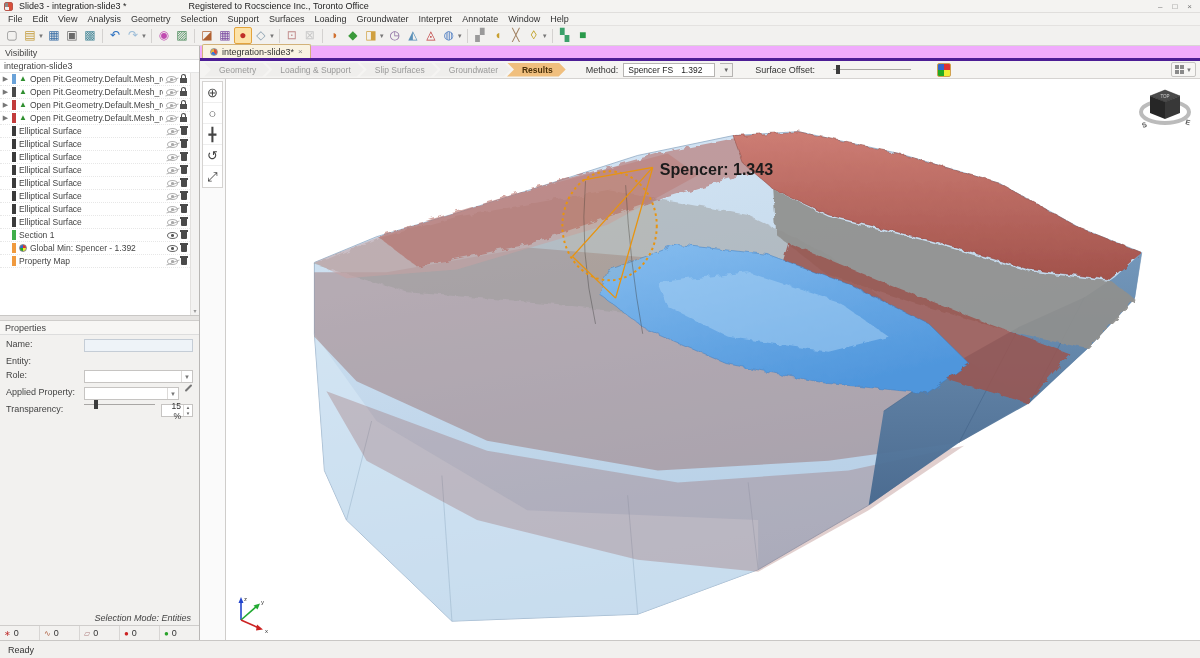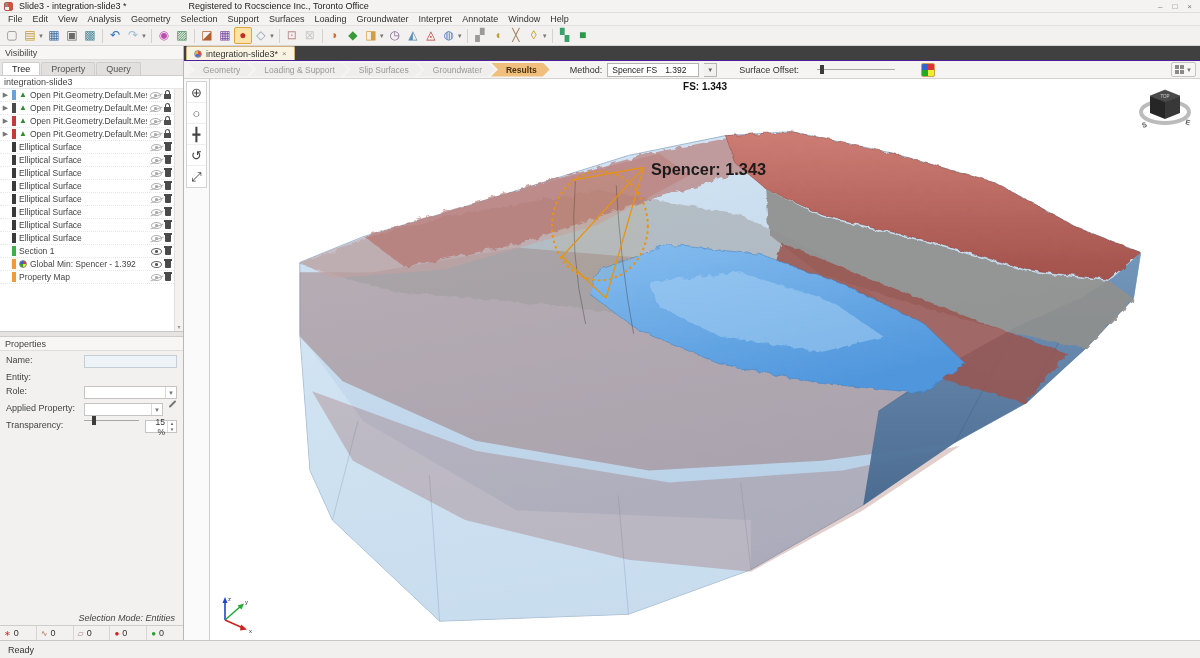--- a/index.html
+++ b/index.html
@@ -22,21 +22,21 @@
   .toolbar { height:20px; background:#f2f1ef; display:flex; align-items:center; padding:0 3px; border-bottom:1px solid #d8d6d4; }
   .tb-icon { width:18px; height:17px; display:flex; align-items:center; justify-content:center; font-size:12px; line-height:17px; border:1px solid transparent; border-radius:2px; position:relative; }
   .tb-icon.active { background:#fde3a8; border-color:#e3a33c; }
   .tb-dd { font-size:6px; color:#777; margin:0 1px 0 -1px; }
   .tb-sep { width:1px; height:14px; background:#d4d2d0; margin:0 3px; }
 
   
   .main { display:flex; height:594px; background:#f0efed; }
 
   
-  .leftpanel { width:184px; border-right:1px solid #b9b7b5; display:flex; flex-direction:column; background:#f2f1ef; }
+  .leftpanel { width:200px; border-right:1px solid #b9b7b5; display:flex; flex-direction:column; background:#f2f1ef; }
   .panel-header { height:14px; line-height:14px; padding:0 5px; background:#f7f6f4; border-bottom:1px solid #ddd; color:#444; }
   .vis-tabs { height:16px; display:flex; background:#e9e7e5; border-bottom:1px solid #cfcdcb; padding-left:2px; padding-top:2px; }
   .vis-tab { padding:0 9px; line-height:13px; font-size:9px; color:#555; border:1px solid #cfcdcb; border-bottom:none; background:#e2e0de; margin-right:1px; border-radius:2px 2px 0 0; }
   .vis-tab.active { background:#fff; color:#222; position:relative; top:0; }
   .tree-root { height:13px; line-height:13px; padding:0 4px; background:#fff; border-bottom:1px solid #e6e6e6; color:#444; }
   .tree-wrap { height:243px; background:#fff; border-bottom:1px solid #c9c7c5; display:flex; }
   .tree-list { flex:1; overflow:hidden; }
   .tree-row { height:13px; display:flex; align-items:center; gap:3px; padding:0 3px 0 2px; border-bottom:1px dotted #e7e7e7; background:#fff; }
   .tw-exp { width:7px; color:#777; font-size:7px; text-align:center; }
   .tw-chip { width:4px; height:10px; flex:none; }
@@ -69,21 +69,21 @@
 
   .left-spacer { flex:1; background:#f2f1ef; }
   .selmode { height:13px; line-height:13px; text-align:right; padding-right:8px; color:#444;font-style:italic; }
   .counters { height:15px; display:flex; border-top:1px solid #cfcdcb; background:#f2f1ef; }
   .counter { flex:1; display:flex; align-items:center; gap:3px; padding-left:4px; border-left:1px solid #d8d6d4; color:#333; }
   .counter:first-child { border-left:none; }
   .counter .cicon { font-size:8px; }
 
   
   .rightcol { flex:1; display:flex; flex-direction:column; min-width:0; }
-  .doc-tabbar { height:15px; background:#404040; border-bottom:1px solid #4c1d95; display:flex; align-items:flex-end; padding-left:2px; }
+  .doc-tabbar { height:15px; background:#f0abfc; border-bottom:3px solid #4c1d95; display:flex; align-items:flex-end; padding-left:2px; }
   .doc-tab { display:inline-flex; align-items:center; gap:4px; padding:0 7px; height:14px; background:#f9f3e2; border:1px solid #d2b27a; border-bottom:none; border-radius:2px 2px 0 0; color:#333; }
   .doc-tab .close { color:#888; font-size:8px; }
   .doc-icon { width:8px; height:8px; border-radius:50%; background:conic-gradient(#d94f3a 0 40%,#3a7ad9 40% 70%,#e8b63a 70% 100%); border:1px solid #999; }
 
   .workflowbar { height:18px; background:#f5f4f2; border-bottom:1px solid #d5d3d1; display:flex; align-items:center; padding-left:4px; }
   .stage { height:14px; line-height:14px; padding:0 13px 0 15px; color:#999; background:#efeeec; clip-path:polygon(0 0, calc(100% - 7px) 0, 100% 50%, calc(100% - 7px) 100%, 0 100%, 7px 50%); margin-right:-4px; font-size:8.5px; }
   .stage.active { background:#f0bf7e; color:#4a3008; font-weight:bold; }
   .method-area { display:flex; align-items:center; margin-left:24px; gap:5px; }
   .method-label { color:#333; }
   .method-select { width:92px; height:14px; border:1px solid #b6b4b2; background:#fff; display:flex; align-items:center; padding-left:4px; font-size:8.5px; color:#222; }
@@ -241,25 +241,20 @@
     </span>
     <span class="tb-icon">
       <span style="color: rgb(42, 154, 74);">■</span>
     </span>
   </div>
 
 <div class="main">
 
   <div class="leftpanel">
     <div class="panel-header">Visibility</div>
-    <div class="vis-tabs">
-        <span class="vis-tab active">Tree</span>
-        <span class="vis-tab">Property</span>
-        <span class="vis-tab">Query</span>
-      </div>
     <div class="tree-root">integration-slide3</div>
     <div class="tree-wrap">
       <div class="tree-list">
           <div class="tree-row">
             <span class="tw-exp">▶</span>
             <span class="tw-chip" style="background: rgb(106, 162, 216);"></span>
             <span class="tw-mesh">▲</span>
             <span class="tw-label">Open Pit.Geometry.Default.Mesh_remeshed_extruded_16</span>
             <span class="eye off"></span>
             <span class="lockicon"></span>
@@ -484,21 +479,20 @@
         <div class="rail-box">
             <div class="rail-btn">⊕</div>
             <div class="rail-btn">○</div>
             <div class="rail-btn">╋</div>
             <div class="rail-btn">↺</div>
             <div class="rail-btn">⤢</div>
           </div>
       </div>
 
       <div class="canvas">
-        <div class="fs-header">FS: 1.343</div>
 
         <svg class="model-svg" viewBox="0 0 970 551" preserveAspectRatio="none">
           <defs>
             <linearGradient id="gBody" x1="0" y1="0" x2="0.3" y2="1">
               <stop offset="0" stop-color="#cfe2f3"></stop>
                 <stop offset="1" stop-color="#a7c5e0"></stop>
             </linearGradient>
             <linearGradient id="gWall" x1="0" y1="0" x2="0" y2="1">
               <stop offset="0" stop-color="#6f94b8"></stop>
                 <stop offset="1" stop-color="#46688e"></stop>

